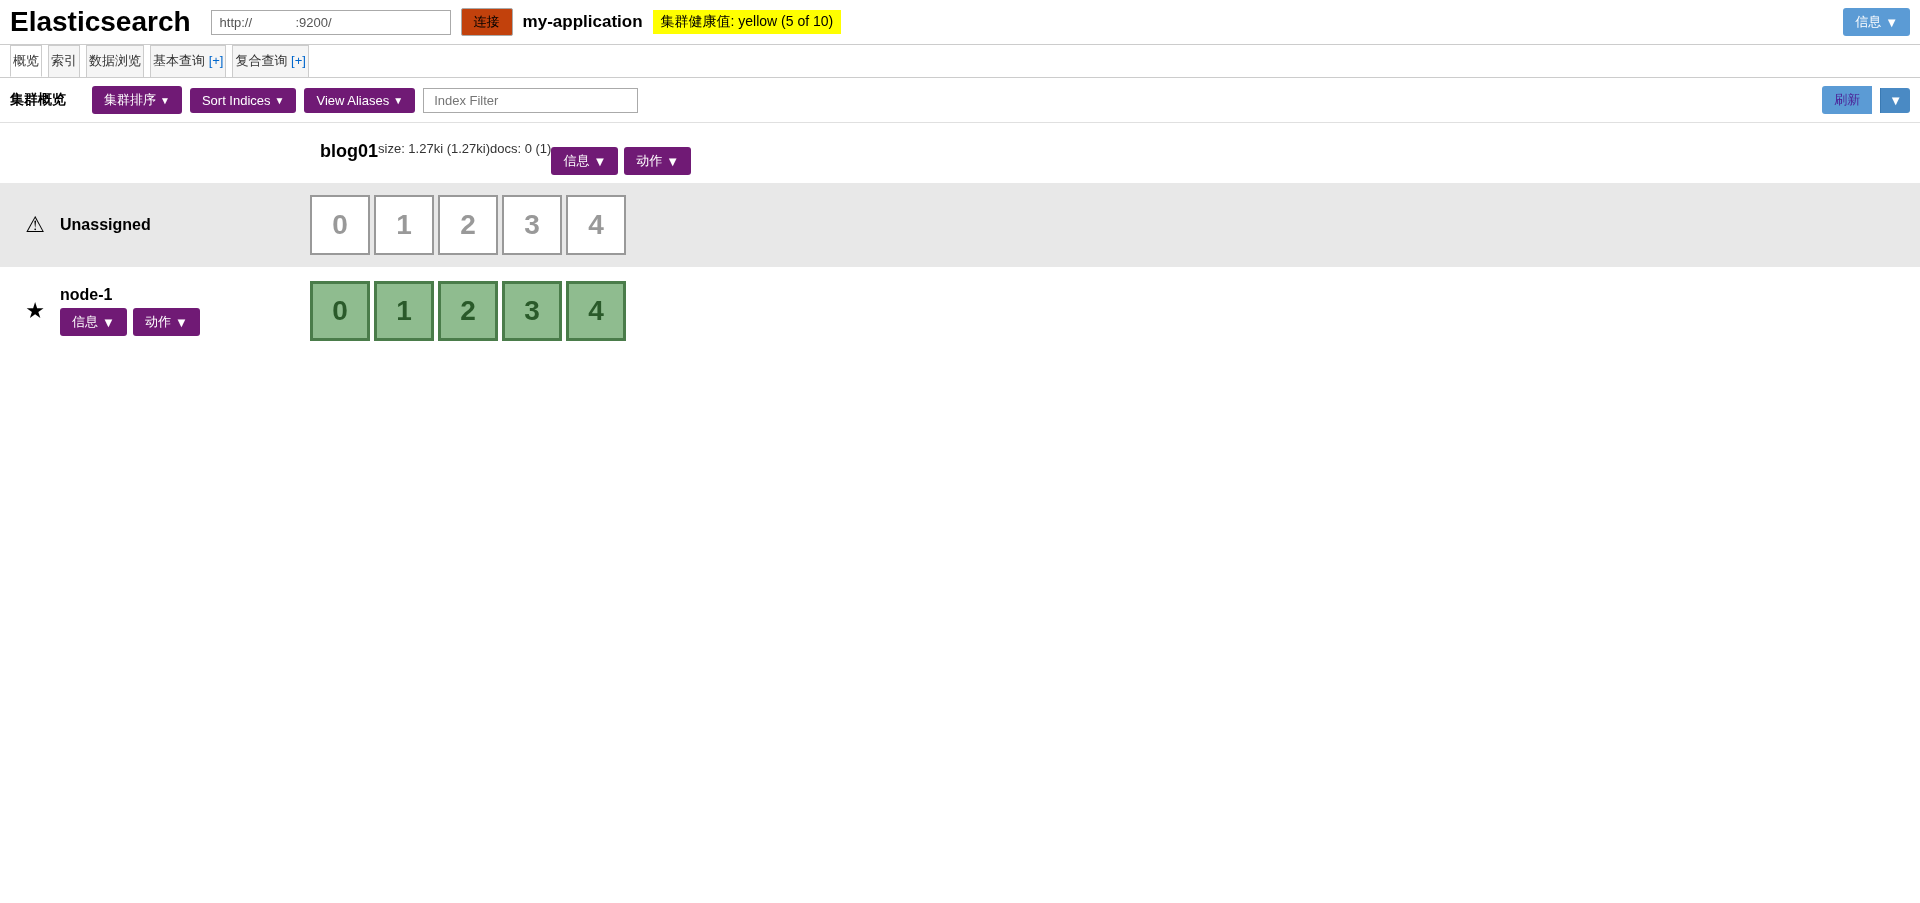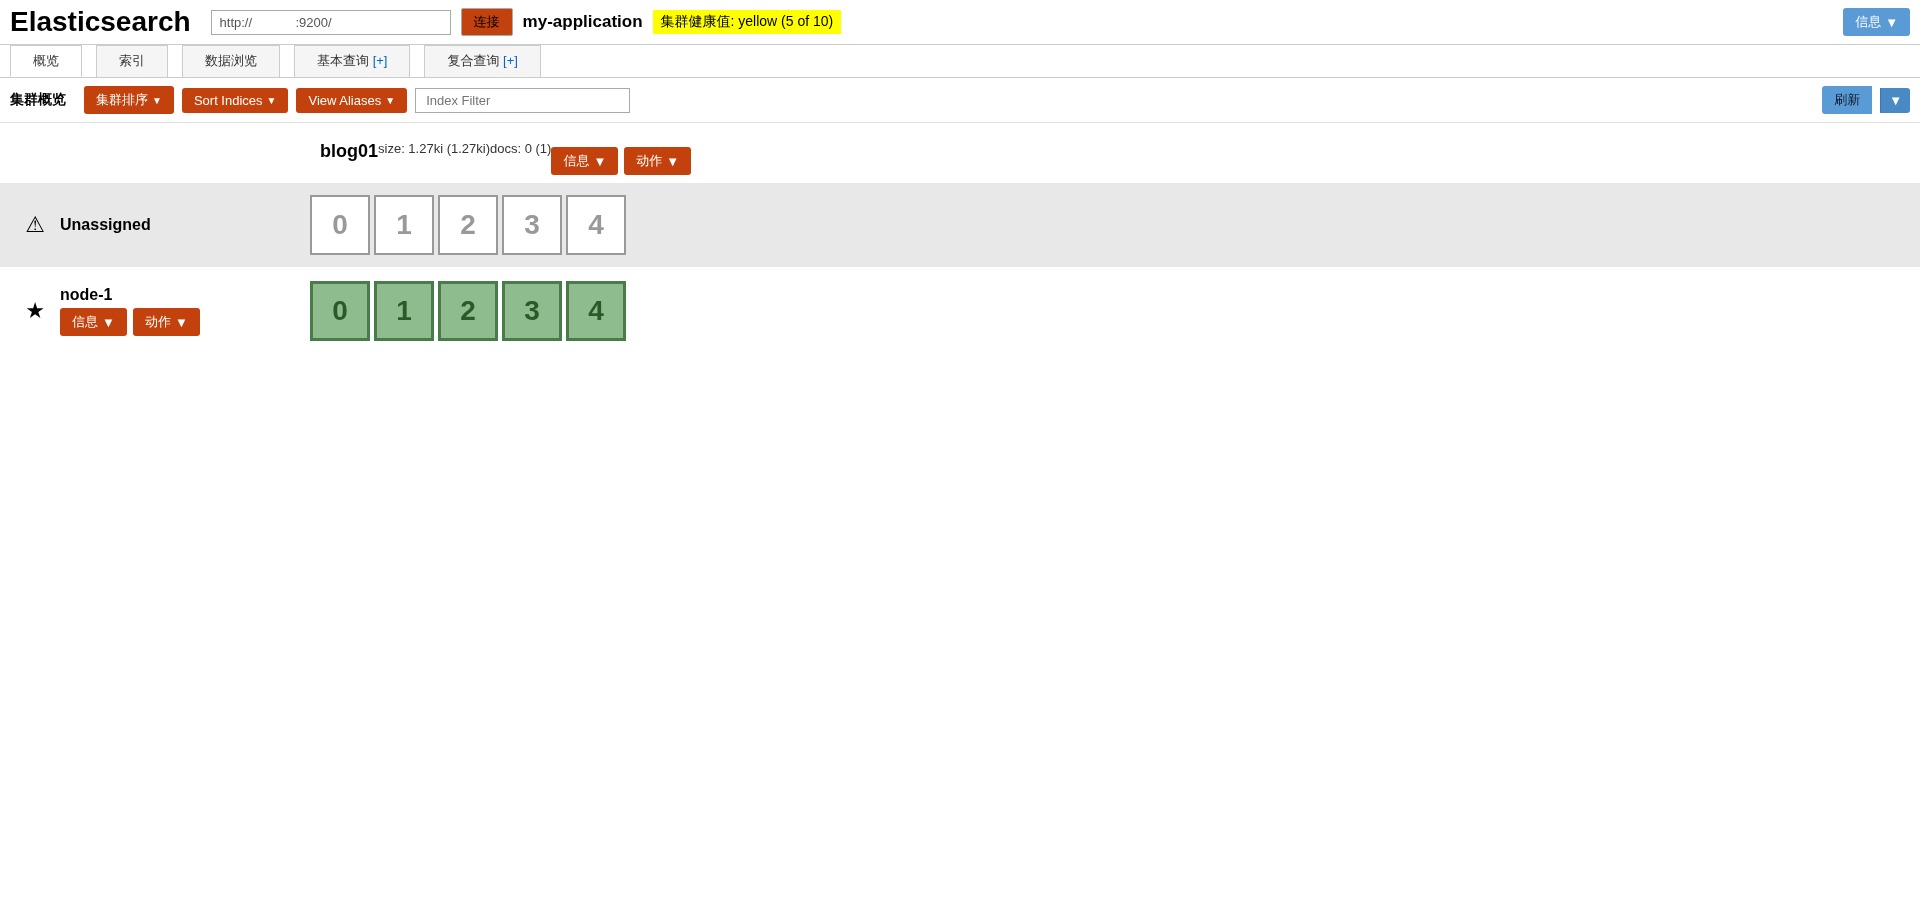--- a/index.html
+++ b/index.html
@@ -59,27 +59,27 @@
     }
 
     
     .nav-tabs {
       display: flex;
       border-bottom: 1px solid #ccc;
       padding: 0 10px;
       gap: 0;
     }
     .nav-tab {
-      padding: 6px 22px;
+      padding: 6px 2px;
       font-size: 13px;
       cursor: pointer;
       border: 1px solid #ccc;
       border-bottom: none;
       background: #f5f5f5;
-      margin-right: 14px;
+      margin-right: 6px;
       color: #333;
     }
     .nav-tab.active {
       background: #fff;
       border-bottom: 1px solid #fff;
     }
     .nav-tab-plus {
       color: #0066cc;
       font-size: 13px;
     }
@@ -88,24 +88,24 @@
     .toolbar {
       display: flex;
       align-items: center;
       padding: 8px 10px;
       gap: 8px;
       border-bottom: 1px solid #e0e0e0;
     }
     .toolbar-section-title {
       font-weight: bold;
       font-size: 14px;
-      margin-right: 10px;
+      margin-right: 18px;
     }
     .btn-blue {
-      background: #c2410c;
+      background: #701a75;
       color: #fff;
       border: none;
       padding: 5px 12px;
       font-size: 13px;
       cursor: pointer;
       border-radius: 3px;
       display: flex;
       align-items: center;
       gap: 4px;
     }
@@ -115,21 +115,21 @@
     .filter-input {
       border: 1px solid #aaa;
       padding: 4px 10px;
       font-size: 13px;
       width: 215px;
       color: #999;
     }
     .refresh-btn {
       margin-left: auto;
       background: #5b9bd5;
-      color: #0f172a;
+      color: #4c1d95;
       border: none;
       padding: 5px 12px;
       font-size: 13px;
       cursor: pointer;
       border-radius: 3px 0 0 3px;
     }
     .refresh-caret-btn {
       background: #4a8ac4;
       color: #fff;
       border: none;

